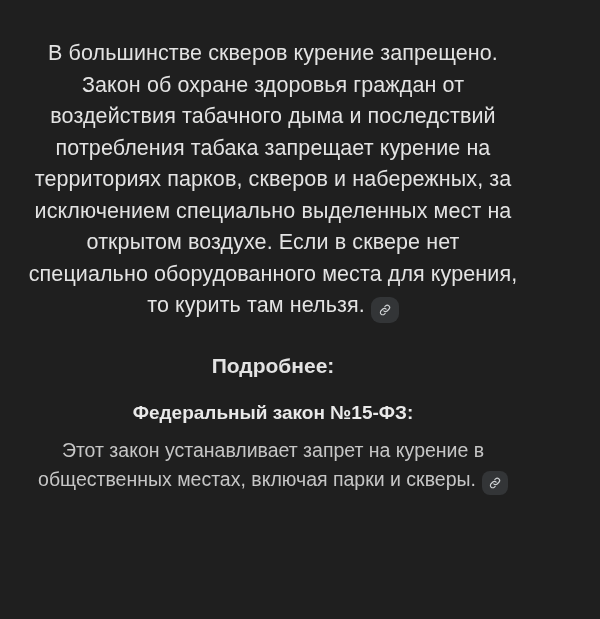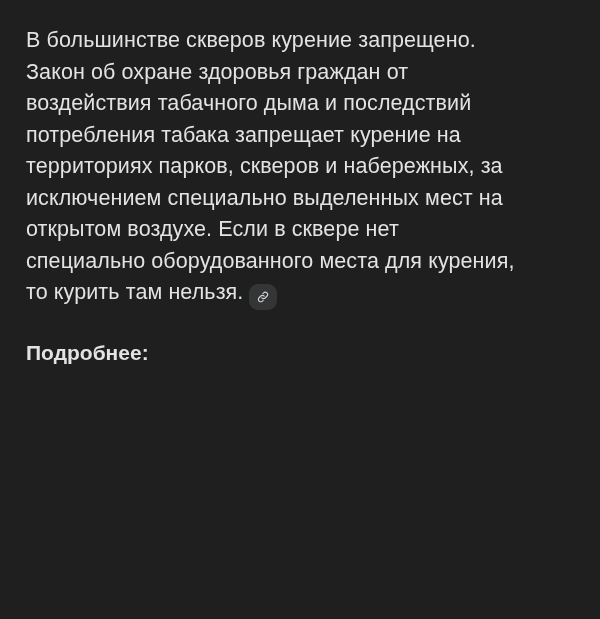--- a/index.html
+++ b/index.html
@@ -12,22 +12,23 @@
     height: 619px;
     overflow: hidden;
     font-family: "Liberation Sans", sans-serif;
     color: #e3e3e3;
     -webkit-font-smoothing: antialiased;
   }
   .page {
     box-sizing: border-box;
     width: 548px;
     height: 619px;
-    padding: 25px 28px 0 26px;
+    padding: 38px 28px 0 26px;
     background: #1f1f1f;
+    text-align: center;
   }
   .answer-paragraph {
     font-size: 21.5px;
     line-height: 31.5px;
     color: #e3e3e3;
     letter-spacing: 0.1px;
     margin: 0 0 16px 0;
     max-width: 548px;
   }
   .inline-text {
@@ -86,14 +87,25 @@
     <span class="inline-text">В большинстве скверов курение запрещено. Закон об охране здоровья граждан от воздействия табачного дыма и последствий потребления табака запрещает курение на территориях парков, скверов и набережных, за исключением специально выделенных мест на открытом воздухе. Если в сквере нет специально оборудованного места для курения, то курить там нельзя.</span><span class="cite-chip" title="source">
         <svg viewBox="0 0 24 24" fill="none" stroke="#cfd2d4" stroke-width="2" stroke-linecap="round" stroke-linejoin="round">
           <path d="M10 13.5a4 4 0 0 0 5.7.2l3-3a4 4 0 0 0-5.7-5.7l-1.3 1.3"></path>
           <path d="M14 10.5a4 4 0 0 0-5.7-.2l-3 3a4 4 0 0 0 5.7 5.7l1.3-1.3"></path>
         </svg>
       </span>
   </p>
 
   <h3 class="section-heading">Подробнее:</h3>
 
+  <div>
+    <div class="sub-heading">Федеральный закон №15-ФЗ:</div>
+    <p class="sub-body">
+      <span class="inline-text">Этот закон устанавливает запрет на курение в общественных местах, включая парки и скверы.</span><span class="cite-chip" title="source">
+          <svg viewBox="0 0 24 24" fill="none" stroke="#cfd2d4" stroke-width="2" stroke-linecap="round" stroke-linejoin="round">
+            <path d="M10 13.5a4 4 0 0 0 5.7.2l3-3a4 4 0 0 0-5.7-5.7l-1.3 1.3"></path>
+            <path d="M14 10.5a4 4 0 0 0-5.7-.2l-3 3a4 4 0 0 0 5.7 5.7l1.3-1.3"></path>
+          </svg>
+        </span>
+    </p>
+  </div>
 
 </div>
 
 </body></html>

